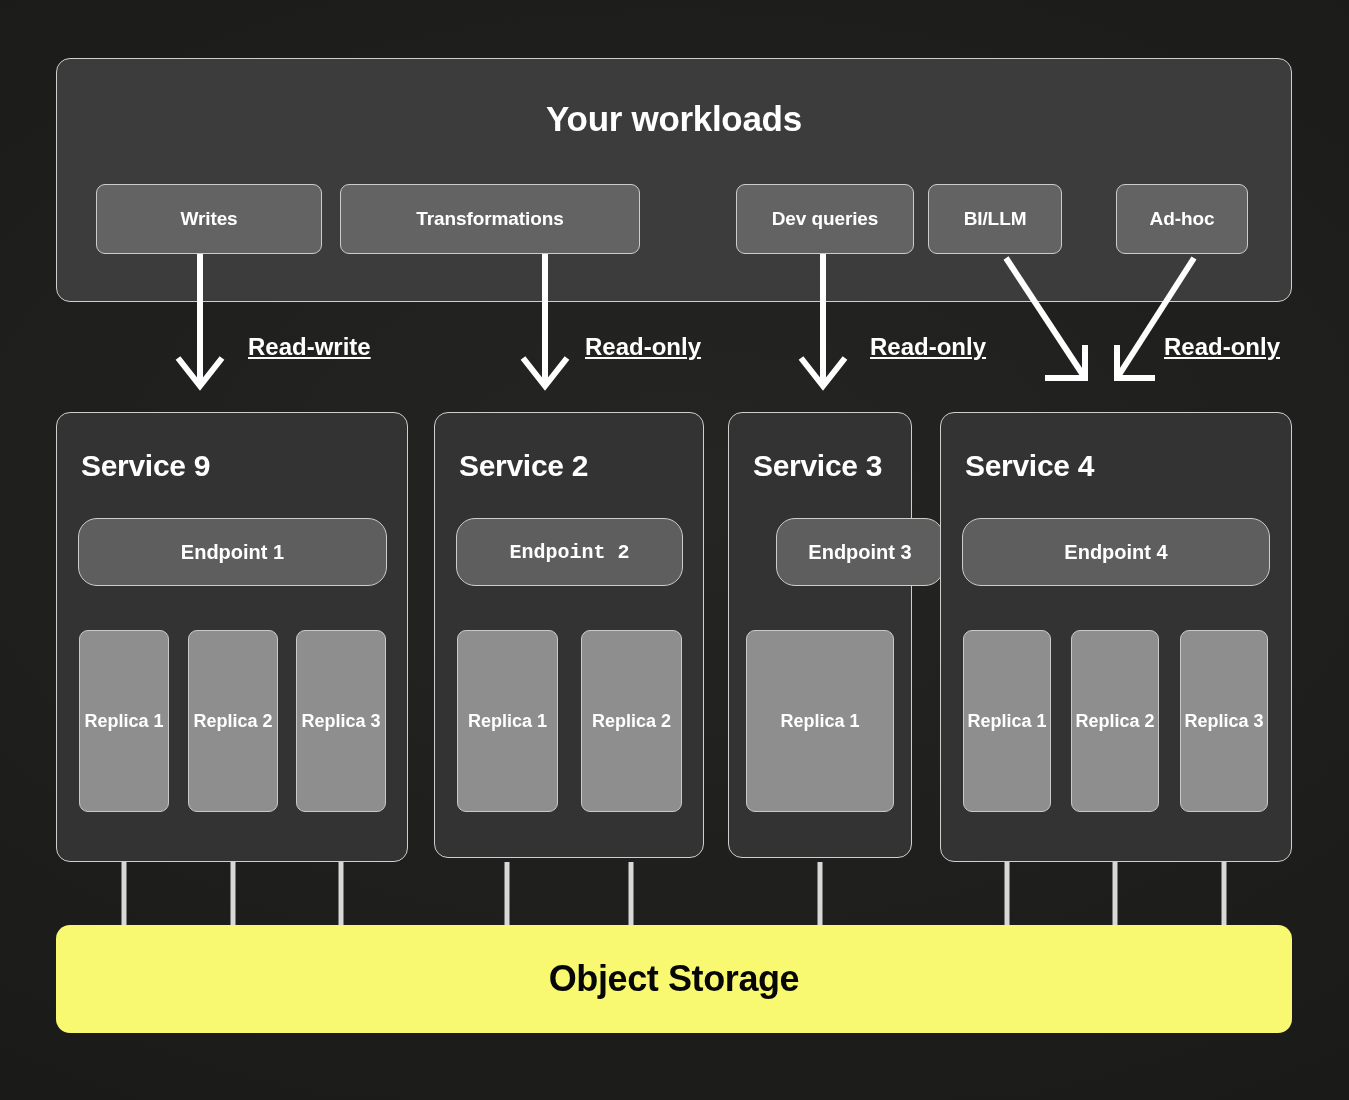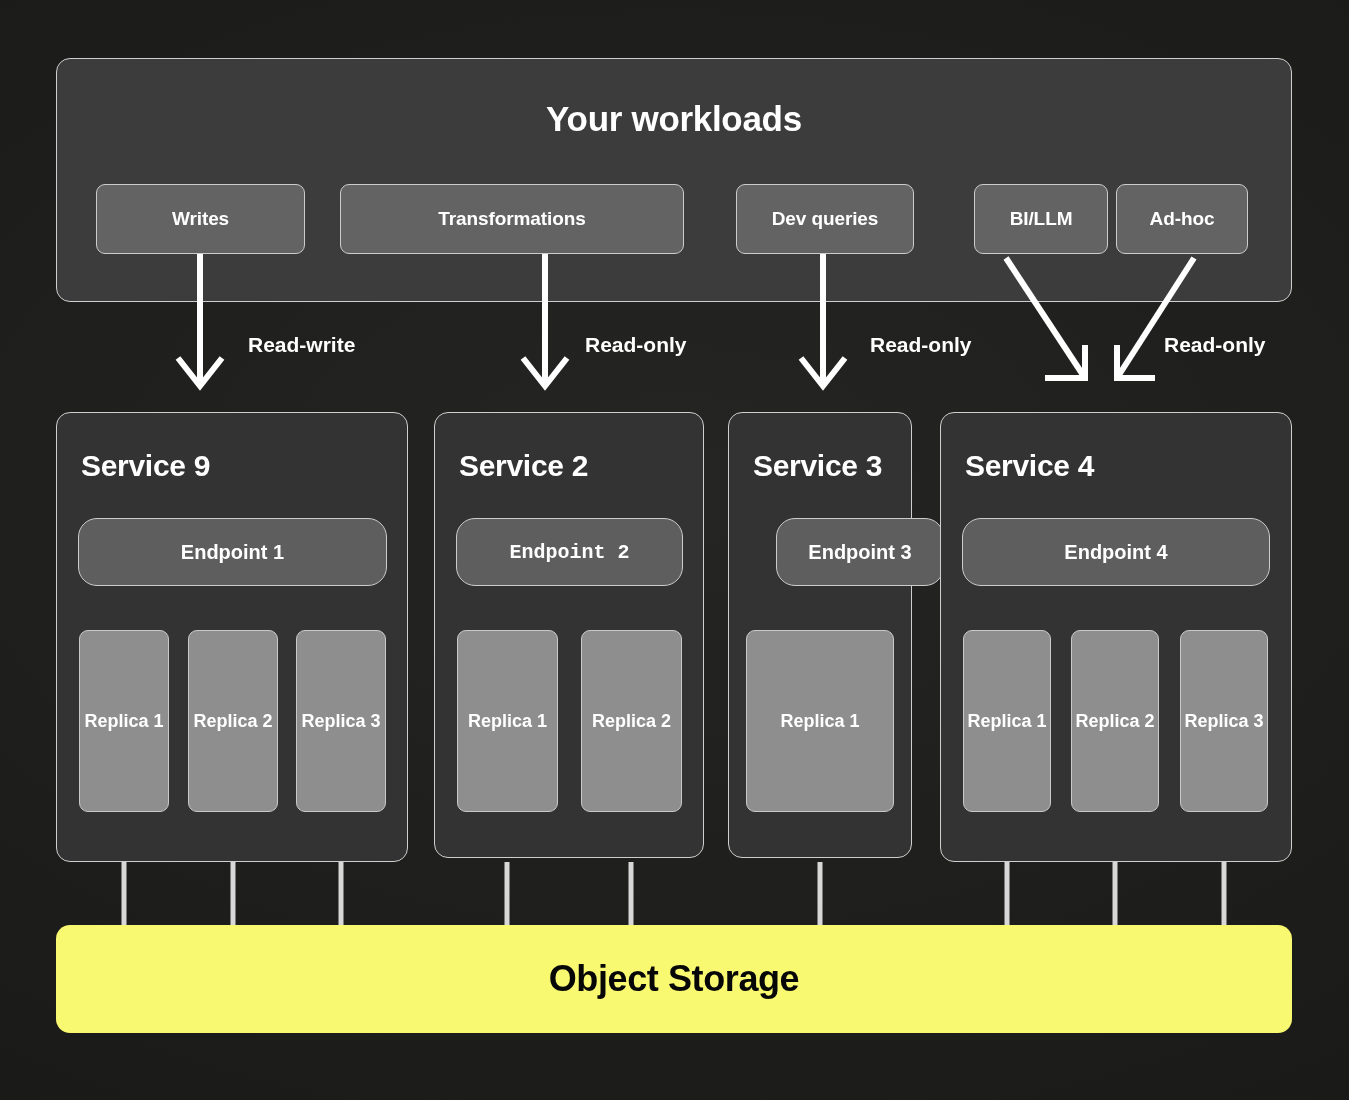--- a/index.html
+++ b/index.html
@@ -123,24 +123,25 @@
   .object-storage-label {
     font-size: 36px;
     font-weight: bold;
     color: #070707;
     letter-spacing: -0.4px;
   }
 
   
   .edge-label {
     position: absolute;
-    font-size: 21px;
+    font-size: 24px;
     font-weight: bold;
     color: #ffffff;
     white-space: nowrap;
+    text-decoration: underline;
   }
 
   
   #links {
     position: absolute;
     inset: 0;
     width: 1349px;
     height: 1100px;
     pointer-events: none;
   }
@@ -148,30 +149,30 @@
 </head>
 <body>
 
 <div id="canvas">
 
   <div class="workloads-panel">
     <div class="workloads-title">Your workloads</div>
   </div>
 
   <div id="workload-boxes">
-      <div class="workload-box" style="left: 96px; top: 184px; width: 209px;">
+      <div class="workload-box" style="left: 96px; top: 184px; width: 226px;">
         <span>Writes</span>
       </div>
-      <div class="workload-box" style="left: 340px; top: 184px; width: 344px;">
+      <div class="workload-box" style="left: 340px; top: 184px; width: 300px;">
         <span>Transformations</span>
       </div>
       <div class="workload-box" style="left: 736px; top: 184px; width: 178px;">
         <span>Dev queries</span>
       </div>
-      <div class="workload-box" style="left: 974px; top: 184px; width: 134px;">
+      <div class="workload-box" style="left: 928px; top: 184px; width: 134px;">
         <span>BI/LLM</span>
       </div>
       <div class="workload-box" style="left: 1116px; top: 184px; width: 132px;">
         <span>Ad-hoc</span>
       </div>
     </div>
 
   <div id="service-cards">
       <div class="service-card" style="left: 56px; top: 412px; width: 352px; height: 450px;">
         <div class="service-title">Service 9</div>

